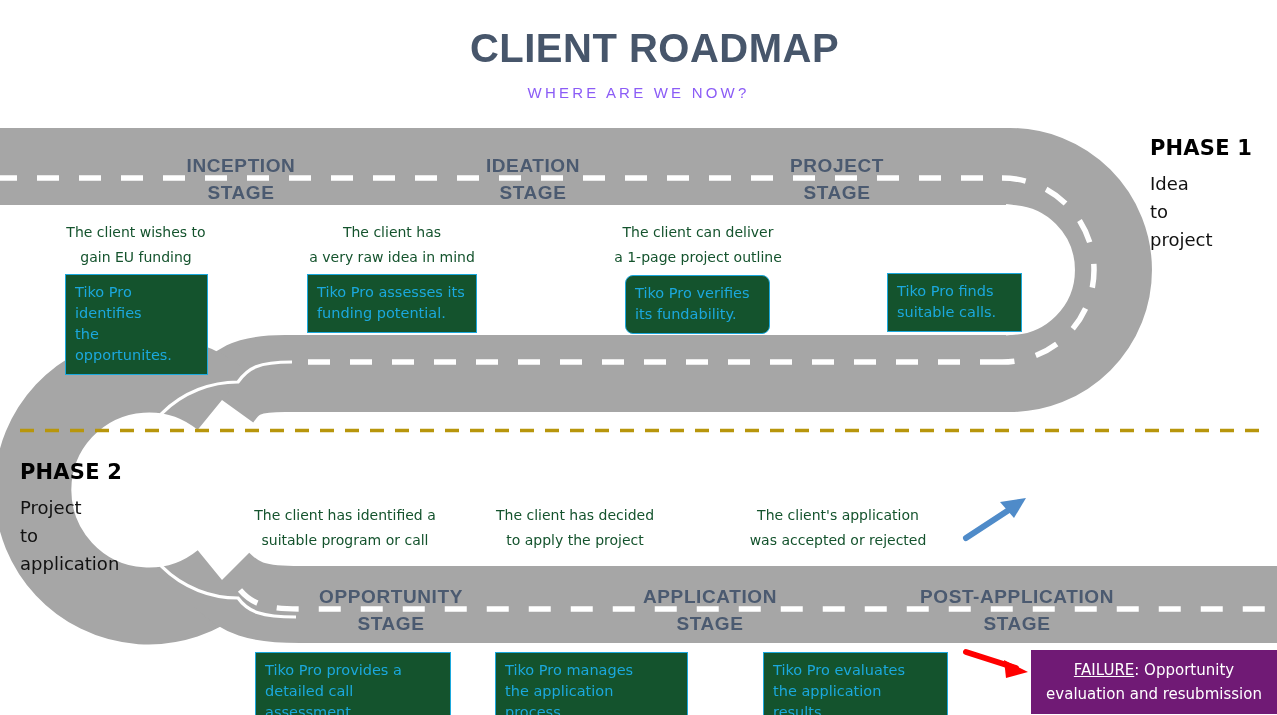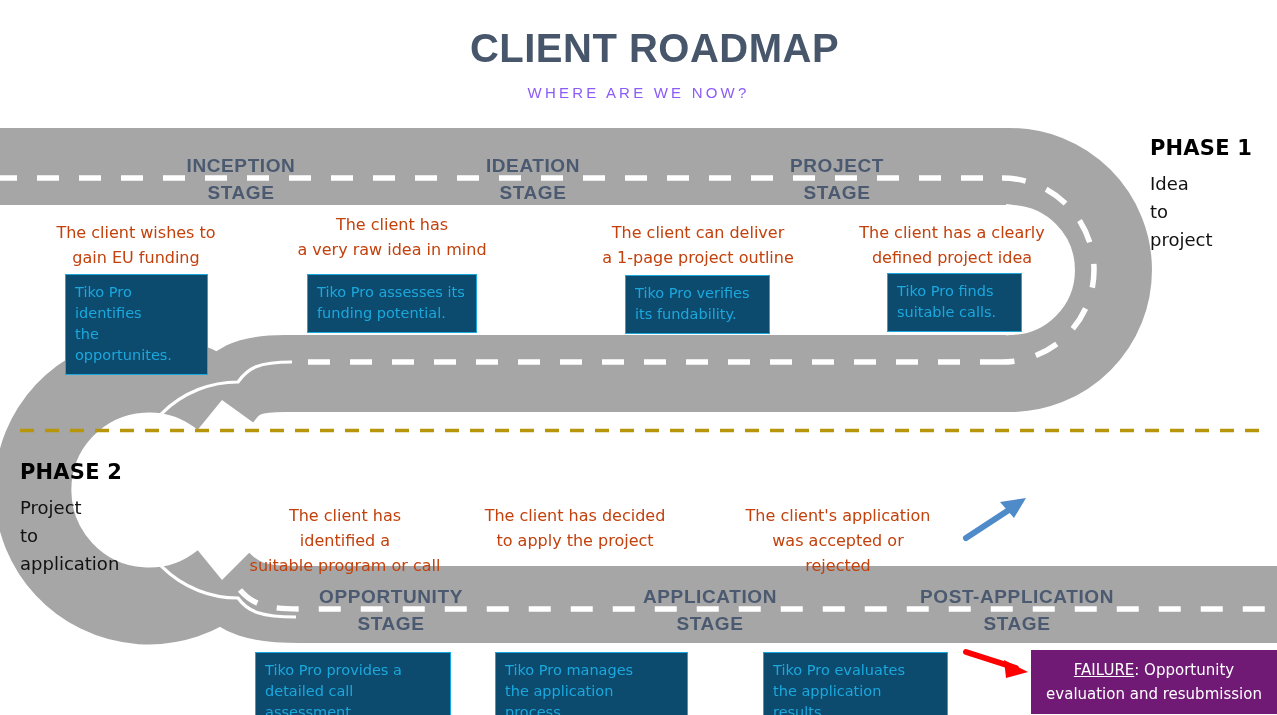--- a/index.html
+++ b/index.html
@@ -33,34 +33,34 @@
   .stage-label{
     font-family:"Liberation Sans", sans-serif;
     font-weight:bold;font-size:19px;letter-spacing:.6px;
     color:#4B5A70;text-align:center;line-height:27px;
     white-space:pre-line;
   }
 
   
   .cond{
     font-family:"DejaVu Sans", sans-serif;
-    font-size:16px;color:#c2410c;text-align:center;
+    font-size:14px;color:#14532d;text-align:center;
     line-height:25px;white-space:pre-line;
   }
 
   
   .tiko{
     border:1.6px solid #1BA8DD;
     color:#1BA8DD;
     font-family:"DejaVu Sans", sans-serif;
     font-size:14.5px;line-height:21px;
     padding:7px 9px 8px 9px;
     box-sizing:border-box;
     white-space:pre-line;
-    background:#0c4a6e;
+    background:#14532d;
   }
 
   
   .phase-title{
     font-family:"DejaVu Sans", sans-serif;
     font-weight:bold;font-size:21px;color:#000000;
     letter-spacing:.2px;
   }
   .phase-sub{
     font-family:"DejaVu Sans", sans-serif;
@@ -162,32 +162,30 @@
 
   <div class="abs stage-label" style="left:156px;top:152px;width:170px;">INCEPTION
 STAGE</div>
   <div class="abs stage-label" style="left:448px;top:152px;width:170px;">IDEATION
 STAGE</div>
   <div class="abs stage-label" style="left:752px;top:152px;width:170px;">PROJECT
 STAGE</div>
 
   <div class="abs cond" style="left:41px;top:220px;width:190px;">The client wishes to
 gain EU funding</div>
-  <div class="abs cond" style="left:296px;top:212px;width:192px;text-align:center;">The client has
+  <div class="abs cond" style="left:296px;top:220px;width:192px;text-align:center;">The client has
 a very raw idea in mind</div>
   <div class="abs cond" style="left:602px;top:220px;width:192px;">The client can deliver
 a 1-page project outline</div>
-  <div class="abs cond" style="left:856px;top:220px;width:192px;">The client has a clearly
-defined project idea</div>
 
   <div class="abs tiko" style="left:65px;top:274px;width:143px;">Tiko Pro identifies
 the opportunites.</div>
   <div class="abs tiko" style="left:307px;top:274px;width:170px;">Tiko Pro assesses its
 funding potential.</div>
-  <div class="abs tiko" style="left:625px;top:275px;width:145px;">Tiko Pro verifies
+  <div class="abs tiko" style="left:625px;top:275px;width:145px;border-radius:8px;">Tiko Pro verifies
 its fundability.</div>
   <div class="abs tiko" style="left:887px;top:273px;width:135px;">Tiko Pro finds
 suitable calls.</div>
 
   <div class="abs cond" style="left:249px;top:503px;width:192px;">The client has identified a
 suitable program or call</div>
   <div class="abs cond" style="left:479px;top:503px;width:192px;">The client has decided
 to apply the project</div>
   <div class="abs cond" style="left:742px;top:503px;width:192px;">The client's application
 was accepted or rejected</div>

